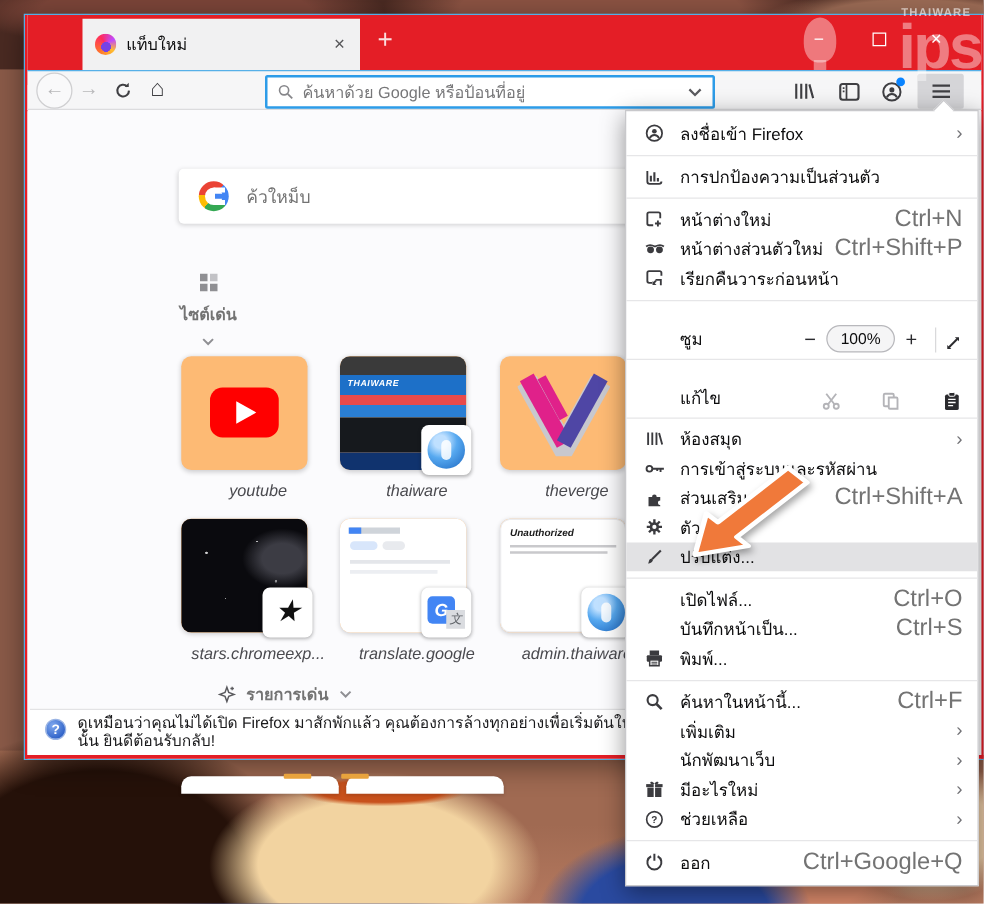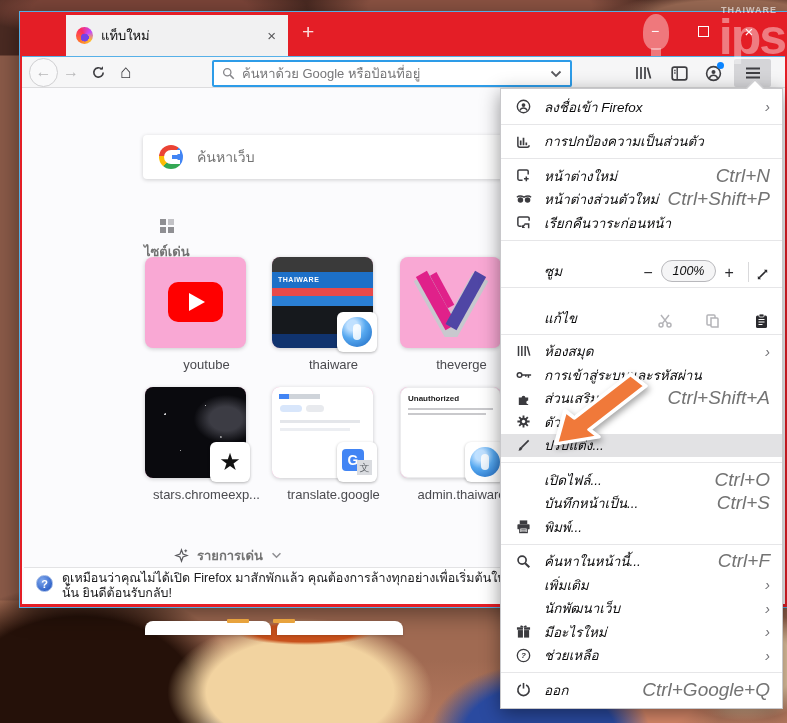--- a/index.html
+++ b/index.html
@@ -101,22 +101,22 @@
   .g-logo:after { content:""; position:absolute; right:2px; top:10px; width:9px; height:4px; background:#4285f4; box-shadow:-1px -5px 0 0 #fff, -1px 5px 0 0 #fff; }
   #search-placeholder { font-size:14px; color:#737373; }
 
   .section-head { position:absolute; display:flex; align-items:center; gap:8px; color:#737373; font-size:13px; font-weight:bold; }
   #topsites-head { left:122px; top:130px;flex-direction:column; }
   #highlights-head { left:152px; top:456px; }
   .grid-icon { display:inline-grid; grid-template-columns:6px 6px; grid-template-rows:6px 6px; gap:2px; }
   .grid-icon i { background:#8f8f93; } .grid-icon i.lite { background:#c2c2c6; }
   .chev-down { color:#8f8f93; }
 
-  .tile { position:absolute; width:123px; }
-  .tile .timg { position:relative; width:101px; height:91px; border-radius:8px; background:#f9a8d4; box-shadow:0 1px 4px rgba(12,12,13,.2); overflow:visible; }
+  .tile { position:absolute; width:123px;font-style:italic; }
+  .tile .timg { position:relative; width:101px; height:91px; border-radius:8px; background:#fdba74; box-shadow:0 1px 4px rgba(12,12,13,.2); overflow:visible;margin-top:28px; }
   .tile .tlabel { margin-top:9px; text-align:center; font-size:13px; color:#4a4a4f; white-space:nowrap; overflow:hidden; }
   .badge { position:absolute; right:-4px; bottom:-4px; width:40px; height:40px; background:#fff; border-radius:6px;
     box-shadow:0 1px 3px rgba(12,12,13,.3); display:flex; align-items:center; justify-content:center; }
   .blue-orb { width:30px; height:30px; border-radius:50%;
     background:radial-gradient(circle at 35% 28%, #bfe0ff 0 18%, #57a9f0 45%, #1b66c0 100%); position:relative; }
   .blue-orb:after { content:""; position:absolute; left:11px; top:7px; width:8px; height:16px; border-radius:4px; background:rgba(255,255,255,.85); }
 
   
   .yt-mark { position:absolute; left:23px; top:25px; width:55px; height:40px; border-radius:10px; background:#f00; }
   .yt-mark:after { content:""; position:absolute; left:21px; top:11px; border-left:16px solid #fff; border-top:9px solid rgba(0,0,0,0); border-bottom:9px solid rgba(0,0,0,0); }
@@ -170,21 +170,21 @@
     border-top:1px solid #e3e3e5; display:flex; align-items:flex-start; padding:3px 10px 0 12px; gap:9px;
   }
   #notif-icon { width:17px; height:17px; margin-top:4px; border-radius:50%; background:radial-gradient(circle at 35% 30%, #7fa8ee, #2f62c8 75%);
     border:1px solid #9ab4e4; color:#fff; font-size:11px; font-weight:bold; text-align:center; line-height:16px; flex:none; }
   #notif-text { font-size:12.5px; color:#1a1a1c; line-height:15px; white-space:nowrap; }
 
   
   #menu-panel {
     position:absolute; left:500px; top:88px; width:283px;
     background:#fff; border:1px solid #c8c8cb; box-shadow:0 5px 18px rgba(0,0,0,.42);
-    padding:6px 0; z-index:50; color:#0c0c0d;font-style:italic;
+    padding:6px 0; z-index:50; color:#0c0c0d;
   }
   #menu-notch { position:absolute; left:248px; top:-7px; width:12px; height:12px; background:#fff;
     border-left:1px solid #c8c8cb; border-top:1px solid #c8c8cb; transform:rotate(45deg); z-index:51; }
   .mrow { display:flex; align-items:center; height:23.5px; padding:0 12px 0 14px; font-size:13.5px; }
   .mrow.tall { height:36px;align-items:flex-end; }
   .mrow.hl { background:var(--highlight,#e2e2e4); }
   .micon { width:17px; height:17px; margin-right:12px; flex:none; display:flex; align-items:center; justify-content:center; color:#3b3b3f; }
   .mlabel { white-space:nowrap; }
   .mshort { margin-left:auto; font-size:19px; color:#737373; white-space:nowrap; }
   .mchev { margin-left:auto; color:#737377; font-size:15px; line-height:1; }
@@ -266,21 +266,21 @@
       <div class="tool-icon" id="btn-menu">
         <svg width="16" height="12" viewBox="0 0 16 12">
             <path d="M1 1.5h14M1 6h14M1 10.5h14" stroke="#3f3f43" stroke-width="1.8"></path>
           </svg>
       </div>
     </div>
 
     <div id="content">
       <div id="search-card">
         <span class="g-logo"></span>
-        <span id="search-placeholder">ค้นหาเว็บ</span>
+        <span id="search-placeholder">ค้วใหม็บ</span>
       </div>
 
       <div class="section-head" id="topsites-head">
         <span class="grid-icon">
             <i></i>
             <i class="lite"></i>
             <i></i>
             <i></i>
           </span>
         <span>ไซต์เด่น</span>

